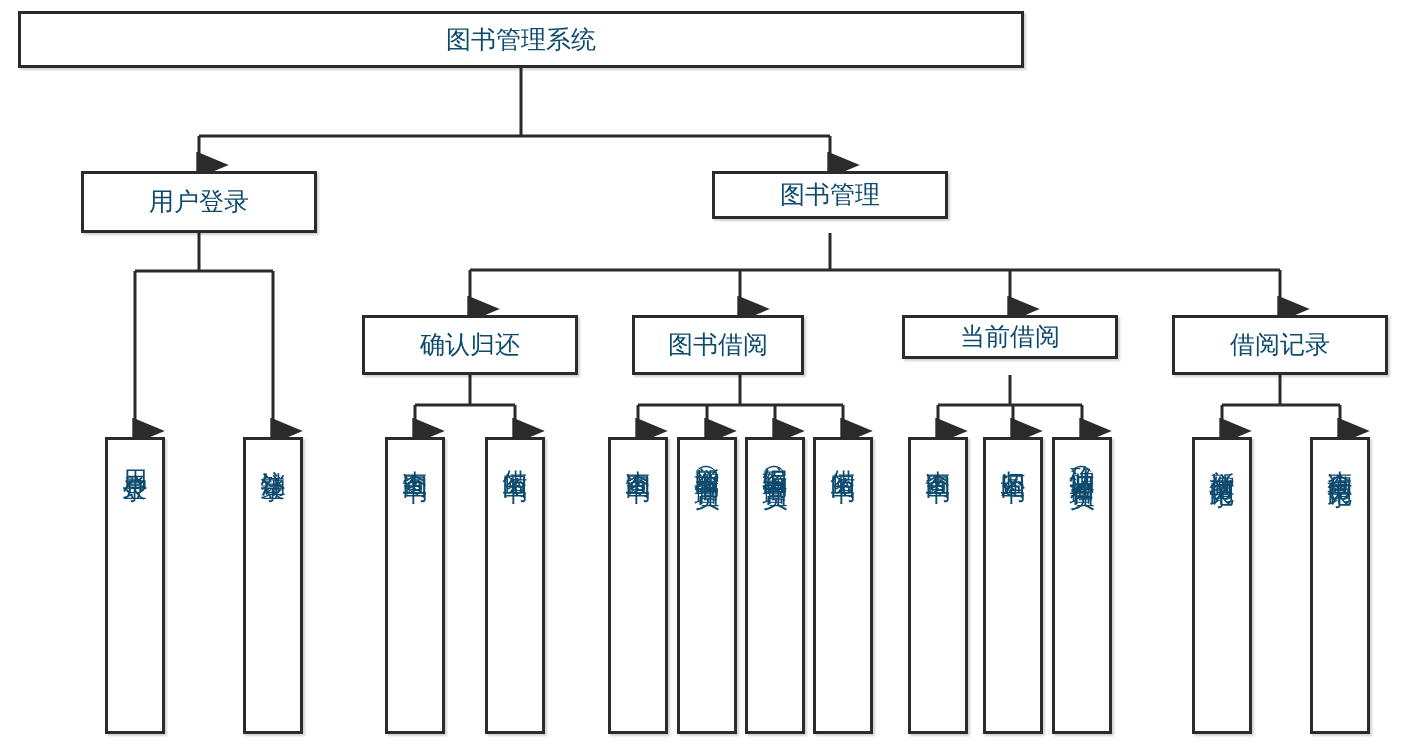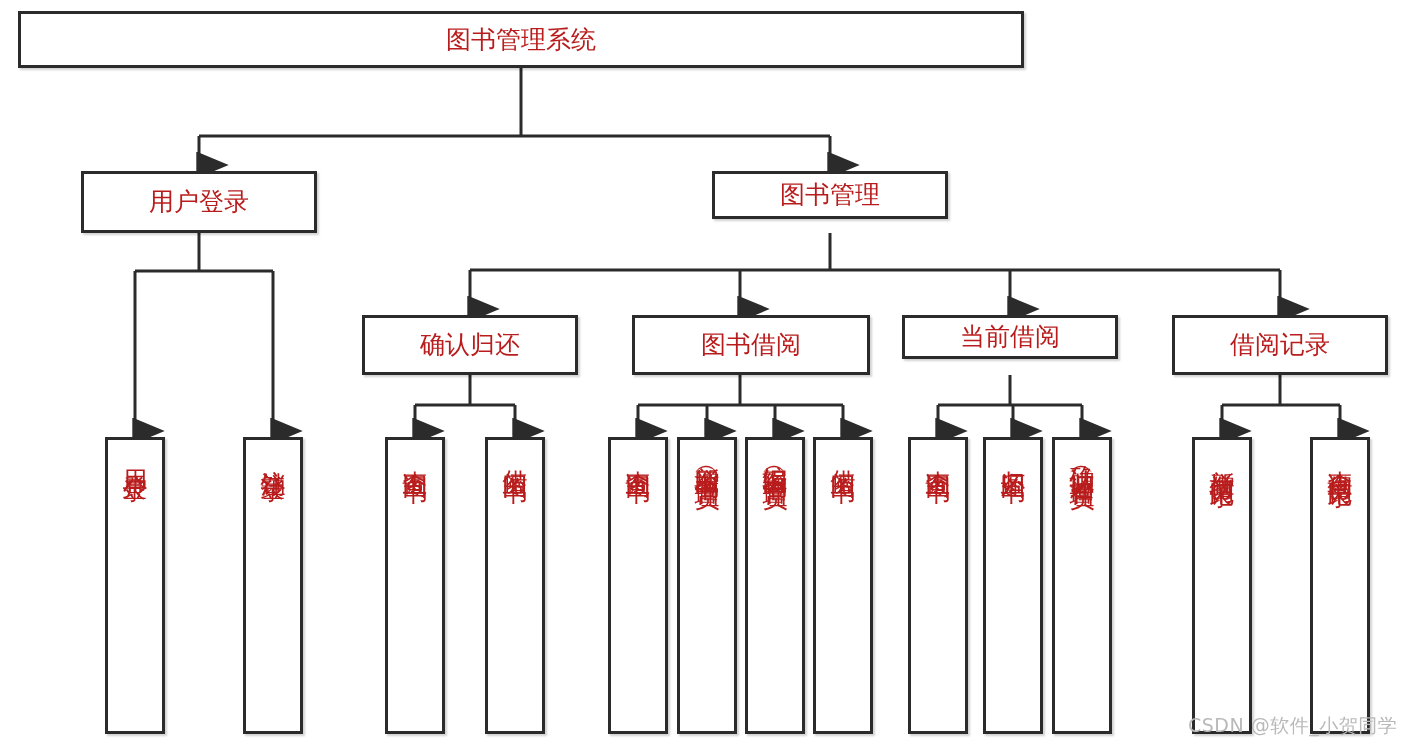--- a/index.html
+++ b/index.html
@@ -30,21 +30,21 @@
     position: absolute;
     box-sizing: border-box;
     background: #ffffff;
     border: 3px solid #2b2b2b;
     display: flex;
     align-items: center;
     justify-content: center;
     box-shadow: 2px 2px 2px rgba(0,0,0,0.18);
   }
   .node .label {
-    color: #b91c1c;
+    color: #0c4a6e;
     text-align: center;
     line-height: 1.25;
     white-space: nowrap;
   }
   .node.horiz .label {
     font-size: 25px;
   }
   .node.root .label {
     font-size: 25px;
   }
@@ -140,21 +140,21 @@
   <div class="node horiz" style="left:81px; top:171px; width:236px; height:62px;">
     <span class="label">用户登录</span>
   </div>
   <div class="node horiz" style="left:712px; top:171px; width:236px; height:48px;">
     <span class="label">图书管理</span>
   </div>
 
   <div class="node horiz" style="left:362px; top:315px; width:216px; height:60px;">
     <span class="label">确认归还</span>
   </div>
-  <div class="node horiz" style="left:632px; top:315px; width:238px; height:60px;">
+  <div class="node horiz" style="left:632px; top:315px; width:172px; height:60px;">
     <span class="label">图书借阅</span>
   </div>
   <div class="node horiz" style="left:902px; top:315px; width:216px; height:44px;">
     <span class="label">当前借阅</span>
   </div>
   <div class="node horiz" style="left:1172px; top:315px; width:216px; height:60px;">
     <span class="label">借阅记录</span>
   </div>
 
   <div class="node leaf" style="left:105px; top:437px; width:60px; height:297px;">
@@ -194,15 +194,14 @@
     <span class="label">确认归还（管理员）</span>
   </div>
 
   <div class="node leaf" style="left:1192px; top:437px; width:60px; height:297px;">
     <span class="label">新增借阅记录</span>
   </div>
   <div class="node leaf" style="left:1310px; top:437px; width:60px; height:297px;">
     <span class="label">查询借阅记录</span>
   </div>
 
-  <div class="watermark">CSDN @软件_小贺同学</div>
 
 </div>
 
 </body></html>

